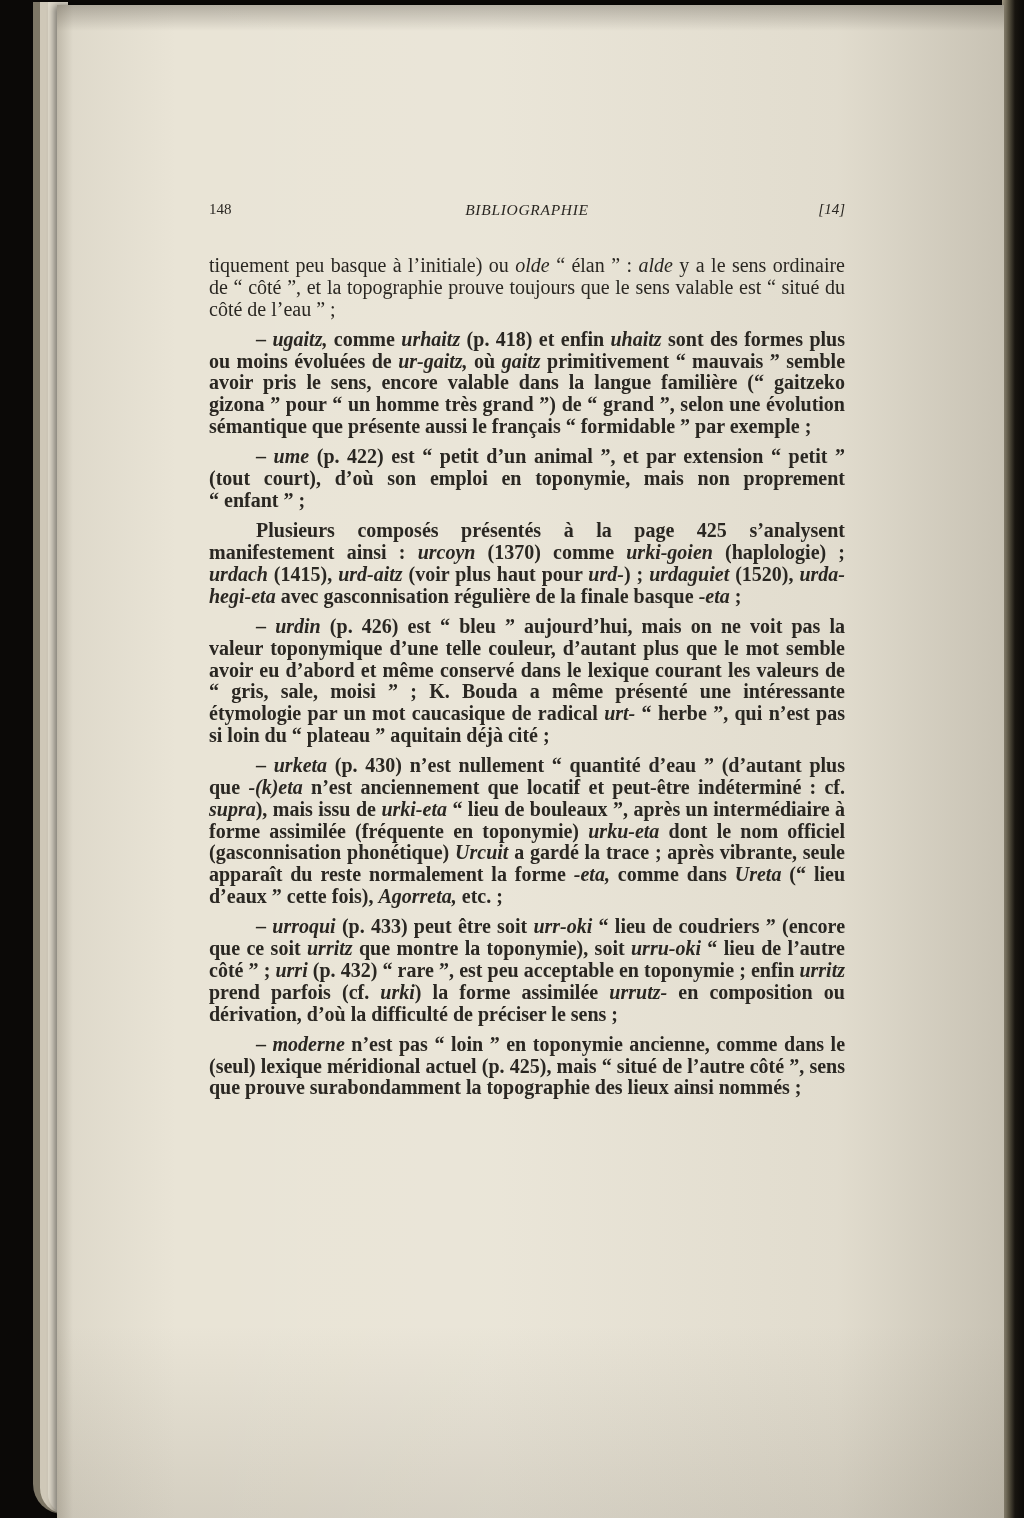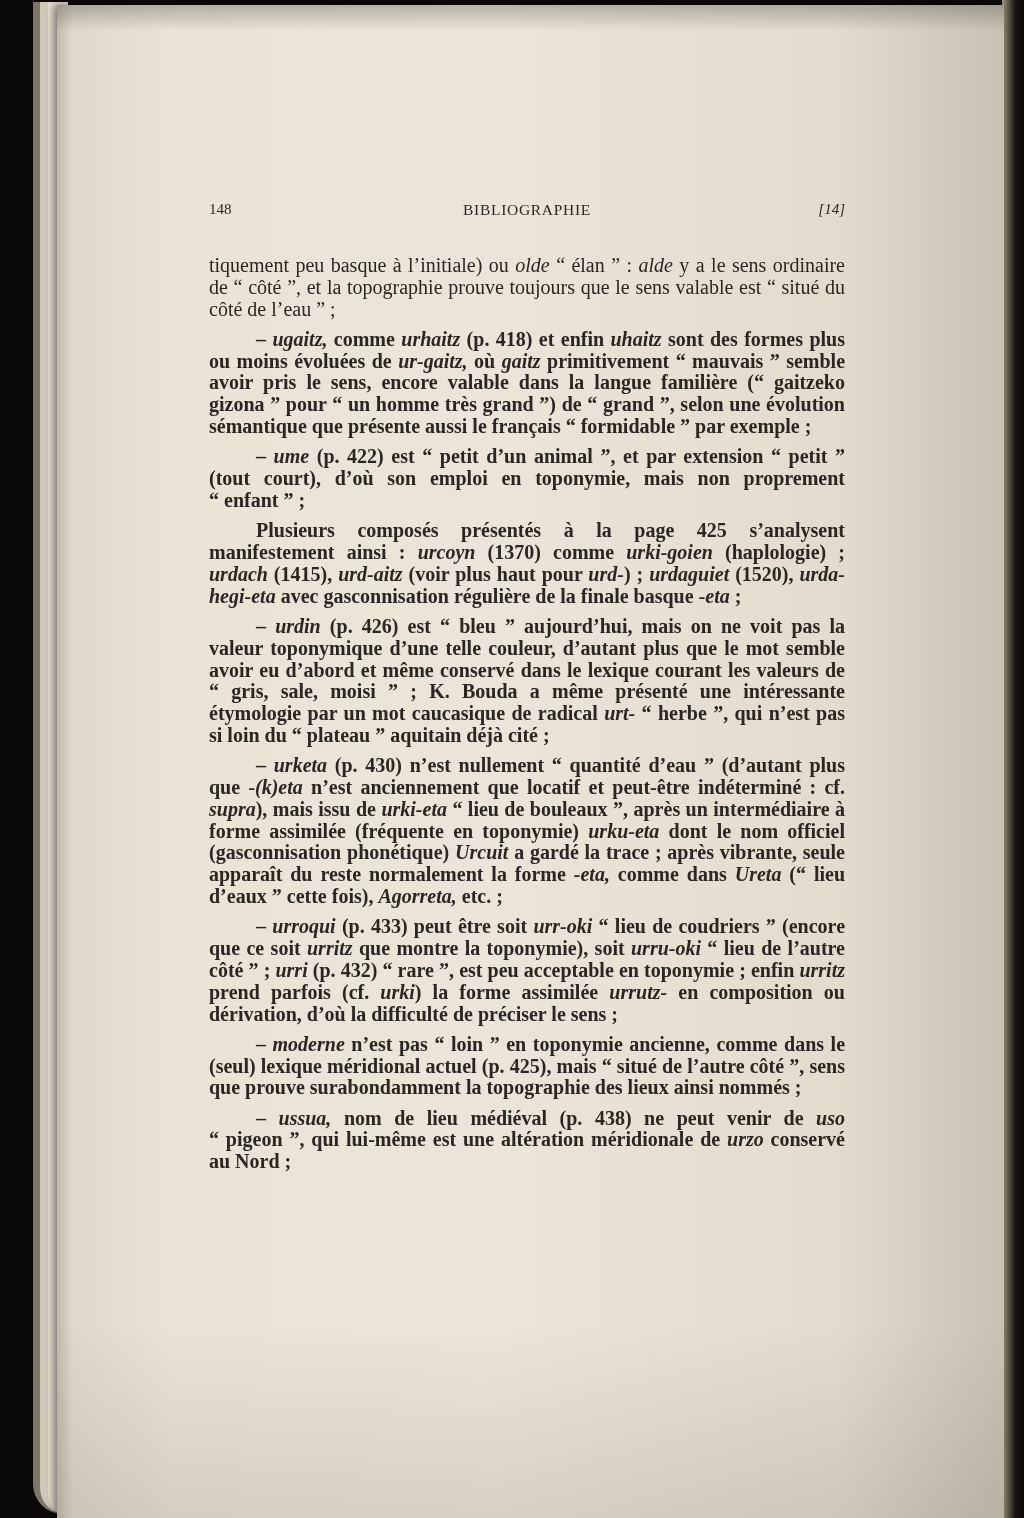--- a/index.html
+++ b/index.html
@@ -26,21 +26,21 @@
     position:absolute; inset:0; pointer-events:none;
     background:
       linear-gradient(90deg, rgba(97,88,70,0.30) 0px, rgba(97,88,70,0.08) 16px, rgba(255,255,255,0) 120px,
                       rgba(255,255,255,0.06) 430px, rgba(80,72,56,0.05) 780px, rgba(80,72,56,0.22) 947px),
       linear-gradient(180deg, rgba(40,34,26,0.28) 0px, rgba(40,34,26,0) 26px,
                       rgba(0,0,0,0) 1320px, rgba(60,52,40,0.12) 1513px);
   }
   .content { position:absolute; left:152px; top:196px; width:636px; color:var(--ink,#2a2722); }
   .header { position:relative; display:flex; align-items:baseline; height:22px; margin-bottom:32px; font-size:15px; }
   .pnum { }
-  .htitle { position:absolute; left:50%; transform:translateX(-50%); font-size:15.5px; letter-spacing:0.7px; }
+  .htitle { position:absolute; left:50%; transform:translateX(-50%); font-size:15.5px; letter-spacing:0.7px;font-style:italic; }
   .folio { margin-left:auto;font-style:italic; }
   .text-body { font-size:20px; line-height:21.8px; text-align:justify; }
   .para { margin:0 0 8.5px 0; text-indent:0; }
   .para.dash, .para.indent { text-indent:47px;font-weight:bold; }
   .it { font-style:italic; }
 </style>
 </head>
 <body>
 
 <div class="photo">
@@ -59,17 +59,16 @@
       </div>
       <div class="text-body">
           <p class="para flush"><span>tiquement peu basque à l’initiale) ou </span><span class="it">olde</span><span> “&nbsp;élan&nbsp;”&nbsp;: </span><span class="it">alde</span><span> y a le sens ordinaire de “&nbsp;côté&nbsp;”, et la topographie prouve toujours que le sens valable est “&nbsp;situé du côté de l’eau&nbsp;”&nbsp;;</span></p>
           <p class="para dash"><span>– </span><span class="it">ugaitz,</span><span> comme </span><span class="it">urhaitz</span><span> (p. 418) et enfin </span><span class="it">uhaitz</span><span> sont des formes plus ou moins évoluées de </span><span class="it">ur-gaitz,</span><span> où </span><span class="it">gaitz</span><span> primitivement “&nbsp;mauvais&nbsp;” semble avoir pris le sens, encore valable dans la langue familière (“&nbsp;gaitzeko gizona&nbsp;” pour “&nbsp;un homme très grand&nbsp;”) de “&nbsp;grand&nbsp;”, selon une évolution sémantique que présente aussi le français “&nbsp;formidable&nbsp;” par exemple&nbsp;;</span></p>
           <p class="para dash"><span>– </span><span class="it">ume</span><span> (p. 422) est “&nbsp;petit d’un animal&nbsp;”, et par extension “&nbsp;petit&nbsp;” (tout court), d’où son emploi en toponymie, mais non proprement “&nbsp;enfant&nbsp;”&nbsp;;</span></p>
           <p class="para indent"><span>Plusieurs composés présentés à la page 425 s’analysent manifestement ainsi&nbsp;: </span><span class="it">urcoyn</span><span> (1370) comme </span><span class="it">urki-goien</span><span> (haplologie)&nbsp;; </span><span class="it">urdach</span><span> (1415), </span><span class="it">urd-aitz</span><span> (voir plus haut pour </span><span class="it">urd-</span><span>)&nbsp;; </span><span class="it">urdaguiet</span><span> (1520), </span><span class="it">urda-hegi-eta</span><span> avec gasconnisation régulière de la finale basque </span><span class="it">-eta</span><span>&nbsp;;</span></p>
           <p class="para dash"><span>– </span><span class="it">urdin</span><span> (p. 426) est “&nbsp;bleu&nbsp;” aujourd’hui, mais on ne voit pas la valeur toponymique d’une telle couleur, d’autant plus que le mot semble avoir eu d’abord et même conservé dans le lexique courant les valeurs de “&nbsp;gris, sale, moisi&nbsp;”&nbsp;; K. Bouda a même présenté une intéressante étymologie par un mot caucasique de radical </span><span class="it">urt-</span><span> “&nbsp;herbe&nbsp;”, qui n’est pas si loin du “&nbsp;plateau&nbsp;” aquitain déjà cité&nbsp;;</span></p>
           <p class="para dash"><span>– </span><span class="it">urketa</span><span> (p. 430) n’est nullement “&nbsp;quantité d’eau&nbsp;” (d’autant plus que </span><span class="it">-(k)eta</span><span> n’est anciennement que locatif et peut-être indéterminé&nbsp;: cf. </span><span class="it">supra</span><span>), mais issu de </span><span class="it">urki-eta</span><span> “&nbsp;lieu de bouleaux&nbsp;”, après un intermédiaire à forme assimilée (fréquente en toponymie) </span><span class="it">urku-eta</span><span> dont le nom officiel (gasconnisation phonétique) </span><span class="it">Urcuit</span><span> a gardé la trace&nbsp;; après vibrante, seule apparaît du reste normalement la forme </span><span class="it">-eta,</span><span> comme dans </span><span class="it">Ureta</span><span> (“&nbsp;lieu d’eaux&nbsp;” cette fois), </span><span class="it">Agorreta,</span><span> etc.&nbsp;;</span></p>
           <p class="para dash"><span>– </span><span class="it">urroqui</span><span> (p. 433) peut être soit </span><span class="it">urr-oki</span><span> “&nbsp;lieu de coudriers&nbsp;” (encore que ce soit </span><span class="it">urritz</span><span> que montre la toponymie), soit </span><span class="it">urru-oki</span><span> “&nbsp;lieu de l’autre côté&nbsp;”&nbsp;; </span><span class="it">urri</span><span> (p. 432) “&nbsp;rare&nbsp;”, est peu acceptable en toponymie&nbsp;; enfin </span><span class="it">urritz</span><span> prend parfois (cf. </span><span class="it">urki</span><span>) la forme assimilée </span><span class="it">urrutz-</span><span> en composition ou dérivation, d’où la difficulté de préciser le sens&nbsp;;</span></p>
           <p class="para dash"><span>– </span><span class="it">moderne</span><span> n’est pas “&nbsp;loin&nbsp;” en toponymie ancienne, comme dans le (seul) lexique méridional actuel (p. 425), mais “&nbsp;situé de l’autre côté&nbsp;”, sens que prouve surabondamment la topographie des lieux ainsi nommés&nbsp;;</span></p>
-          <p class="para dash"><span>– </span><span class="it">ussua,</span><span> nom de lieu médiéval (p. 438) ne peut venir de </span><span class="it">uso</span><span> “&nbsp;pigeon&nbsp;”, qui lui-même est une altération méridionale de </span><span class="it">urzo</span><span> conservé au Nord&nbsp;;</span></p>
         </div>
     </div>
   </div>
 </div>
 
 </body></html>

